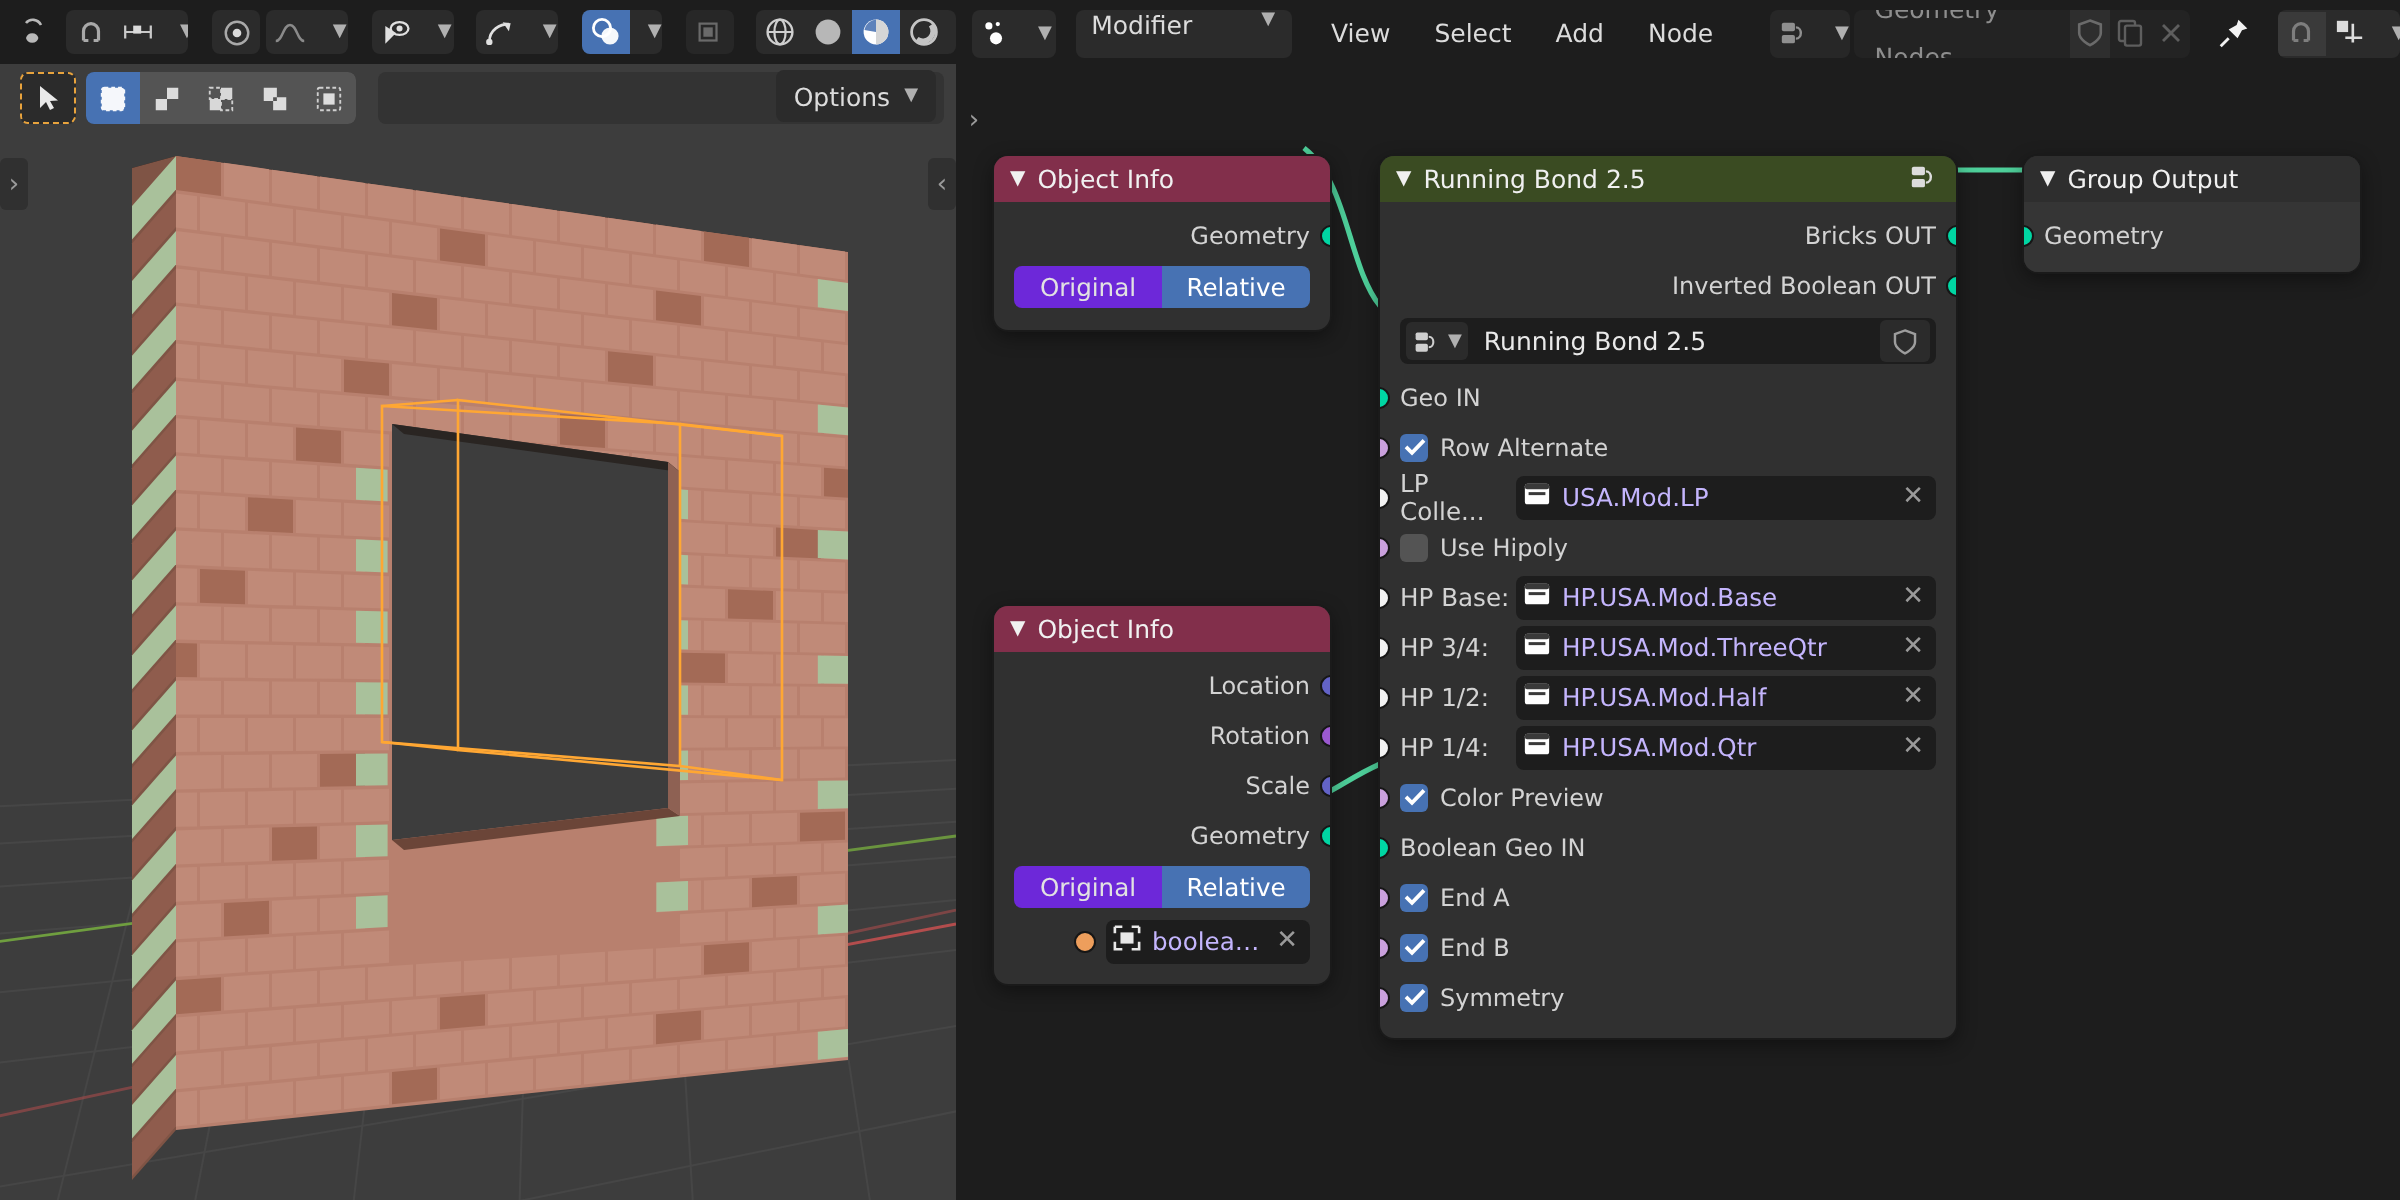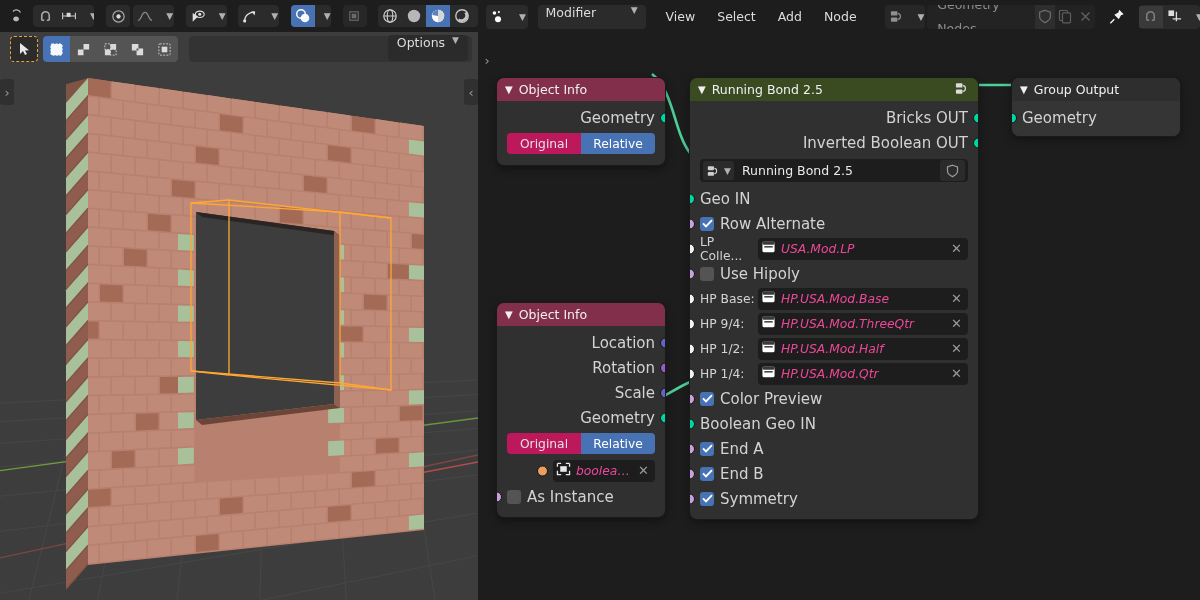--- a/index.html
+++ b/index.html
@@ -62,21 +62,21 @@
   }
   .selbtn.on { background: #4772b3; }
   .cursor-btn {
     width: 28px; height: 26px; border-radius: 4px; background: #2b2b2b;
     border: 1.5px dashed #e8a33d;
     display: flex; align-items: center; justify-content: center;
   }
   .opts-btn {
     position: absolute; right: 10px; top: 3px;
     height: 26px; padding: 0 9px; border-radius: 4px; background: #2b2b2b;
-    display: flex; align-items: flex-start; gap: 6px;
+    display: flex; align-items: center; gap: 6px;
     font-size: 12.5px; color: #dcdcdc;
   }
   .vp-spacer {
     flex: 1; height: 26px; margin: 0 6px; border-radius: 4px; background: #333;
   }
 
   .edge-arrow {
     position: absolute; width: 14px; height: 26px; border-radius: 3px;
     background: #303030; color: #9a9a9a; font-size: 13px;
     display: flex; align-items: center; justify-content: center; z-index: 25;
@@ -129,46 +129,46 @@
   .hdr-objinfo { background: #822f4b; }
   .hdr-group   { background: #3a4b22; }
   .hdr-plain   { background: #2e2e2e; }
   .node-body { padding: 4px 0 8px 0; }
 
   .row {
     position: relative; height: 25px; display: flex; align-items: center;
     padding: 0 10px;
   }
   .row.out { justify-content: flex-end; }
-  .row-label { font-size: 15px; color: #d3d3d3; white-space: nowrap; }
+  .row-label { font-size: 12px; color: #d3d3d3; white-space: nowrap; }
 
   .sock {
     position: absolute; width: 11px; height: 11px; border-radius: 50%;
     border: 1px solid #161616; top: 50%; transform: translateY(-50%);
   }
   .sock.left  { left: -6px; }
   .sock.right { right: -6px; }
 
   .toggle-grp {
     display: flex; height: 21px; border-radius: 4px; overflow: hidden;
     margin: 3px 10px 3px 10px; width: calc(100% - 20px);
   }
   .toggle-grp > div {
     flex: 1; display: flex; align-items: center; justify-content: center;
-    font-size: 12.3px; color: #e2e2e2; background: #be185d;
+    font-size: 12.3px; color: #e2e2e2; background: #6d28d9;
   }
   .toggle-grp > div.on { background: #4772b3; color: #fff; }
 
   .field {
     display: flex; align-items: center; height: 22px; border-radius: 4px;
     background: #1d1d1d; flex: 1; min-width: 0; padding: 0 4px 0 3px; gap: 5px;
   }
   .field .fval {
-    flex: 1; font-size: 12.3px; color: #ec4899; white-space: nowrap;
-    overflow: hidden; text-overflow: ellipsis; font-style: italic;
+    flex: 1; font-size: 12.3px; color: #c4b5fd; white-space: nowrap;
+    overflow: hidden; text-overflow: ellipsis;
   }
   .field .fx { color: #9a9a9a; font-size: 13px; padding: 0 2px; }
 
   .namefield {
     display: flex; align-items: center; height: 23px; border-radius: 4px;
     background: #1d1d1d; margin: 4px 10px; gap: 4px; padding: 0 3px;
   }
   .nf-pre {
     display: flex; align-items: center; gap: 2px; height: 19px;
     padding: 0 3px; border-radius: 3px; background: #2b2b2b; color: #c9c9c9;
@@ -977,21 +977,21 @@
                       <rect x="3.5" y="6.5" width="9" height="1.6" fill="#3a3a3a"></rect>
                     </svg>
                 </span>
                 <span class="fval">HP.USA.Mod.Base</span>
                 <span class="fx">✕</span>
               </span>
             </div>
 
             <div class="row">
               <span class="sock left" style="background:#f2f2f2;"></span>
-              <span class="lbl-col">HP 9/4:</span>
+              <span class="lbl-col">HP 3/4:</span>
               <span class="field">
                 <span>
                   <svg width="15" height="14" viewBox="0 0 16 15">
                       <rect x="1.5" y="2" width="13" height="11" rx="1.4" fill="#fff"></rect>
                       <rect x="1.5" y="2" width="13" height="3" rx="1.2" fill="#3a3a3a"></rect>
                       <rect x="3.5" y="6.5" width="9" height="1.6" fill="#3a3a3a"></rect>
                     </svg>
                 </span>
                 <span class="fval">HP.USA.Mod.ThreeQtr</span>
                 <span class="fx">✕</span>
@@ -1131,24 +1131,19 @@
                   <svg width="15" height="14" viewBox="0 0 16 15">
                       <path d="M1.5 1.5h4M10.5 1.5h4M14.5 1.5v3.5M14.5 9.5v4h-4M5.5 13.5h-4v-4M1.5 5V1.5" stroke="#e8e8e8" stroke-width="1.4" fill="none"></path>
                       <rect x="4.5" y="4.5" width="7" height="6" fill="#e8e8e8"></rect>
                     </svg>
                 </span>
                 <span class="fval">boolean_obj</span>
                 <span class="fx">✕</span>
               </span>
             </div>
 
-            <div class="row">
-              <span class="sock left" style="background:#c9a0dc;"></span>
-              <span class="cbox"></span>
-              <span class="row-label">As Instance</span>
-            </div>
           </div>
         </div>
       </div>
 
     </div>
   </div>
 </div>
 
 </body></html>

